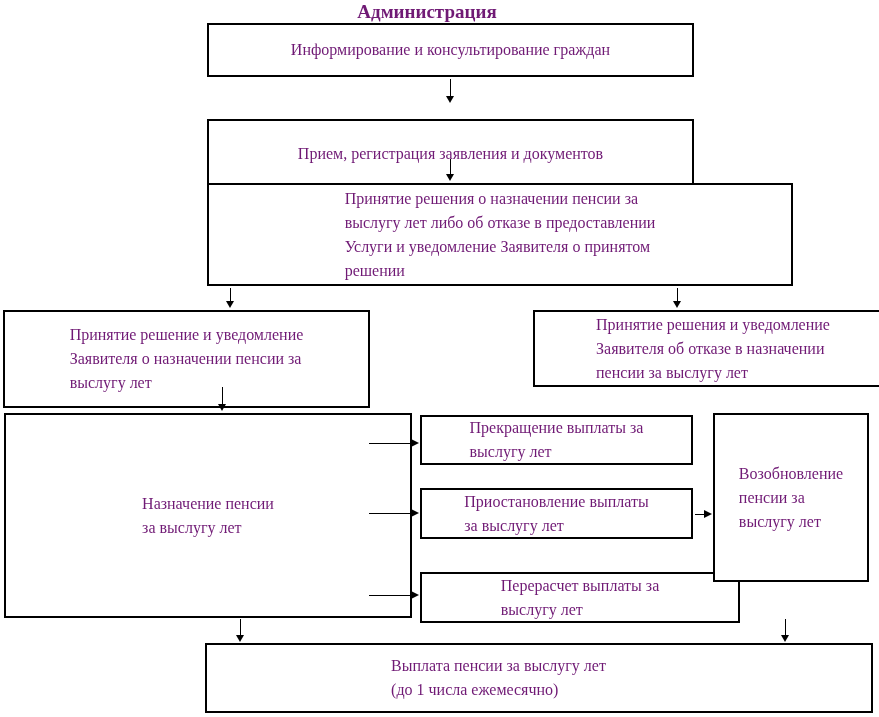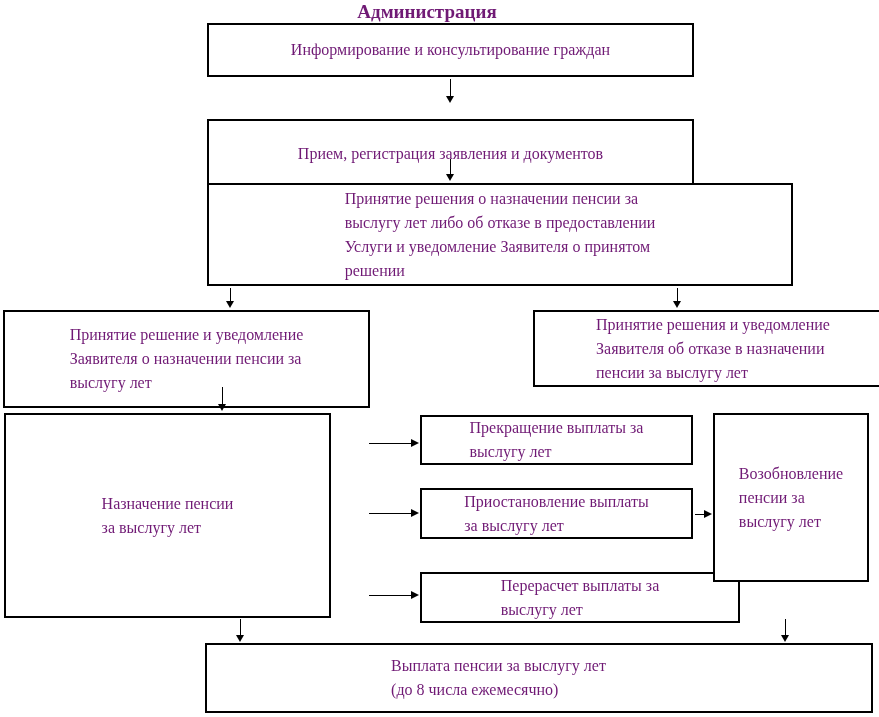--- a/index.html
+++ b/index.html
@@ -91,21 +91,21 @@
   <div class="fc-box" style="left:533px; top:310px; width:360px; height:77px;">Принятие решения и уведомление
 Заявителя об отказе в назначении
 пенсии за выслугу лет</div>
 
   <div class="av" style="left:216px; top:387px; height:24px;">
     <div class="stem"></div>
     <div class="head"></div>
   </div>
 
 
-  <div class="fc-box" style="left:4px; top:413px; width:327px; height:205px;">Назначение пенсии
+  <div class="fc-box" style="left:4px; top:413px; width:408px; height:205px;">Назначение пенсии
 за выслугу лет</div>
 
   <div class="ah" style="left:369px; top:437px; width:50px;">
     <div class="stem"></div>
     <div class="head"></div>
   </div>
   <div class="ah" style="left:369px; top:507px; width:50px;">
     <div class="stem"></div>
     <div class="head"></div>
   </div>
@@ -133,15 +133,15 @@
   <div class="av" style="left:234px; top:619px; height:23px;">
     <div class="stem"></div>
     <div class="head"></div>
   </div>
   <div class="av" style="left:779px; top:619px; height:23px;">
     <div class="stem"></div>
     <div class="head"></div>
   </div>
 
   <div class="fc-box" style="left:205px; top:643px; width:668px; height:70px; padding-right:85px;">Выплата пенсии за выслугу лет
-(до 8 числа ежемесячно)</div>
+(до 1 числа ежемесячно)</div>
 
 </div>
 
 </body></html>

